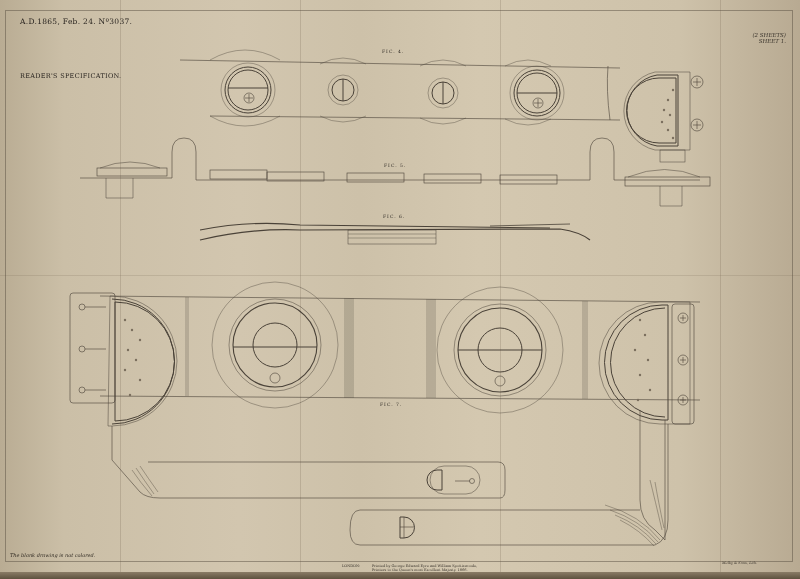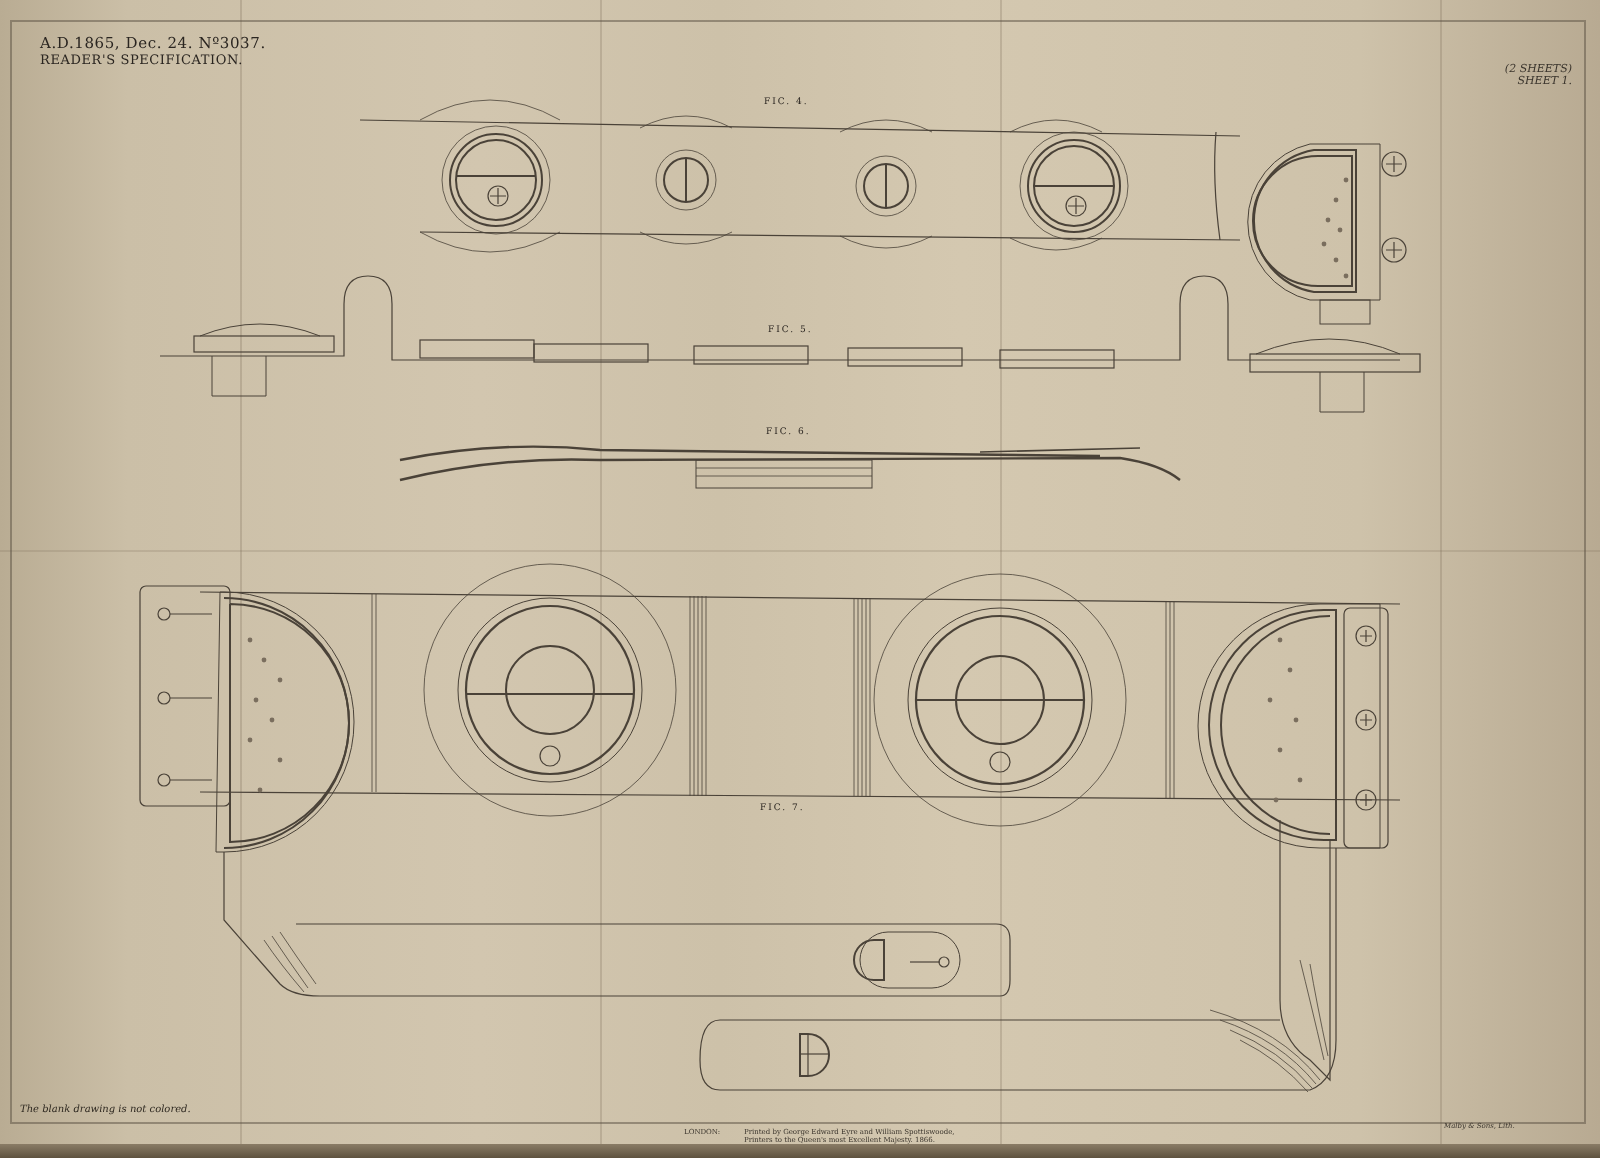--- a/index.html
+++ b/index.html
@@ -2,21 +2,21 @@
 <html><head>
 <meta charset="utf-8">
 <style>
   html,body{margin:0;padding:0;}
   body{width:800px;height:579px;overflow:hidden;background:#c8bba3;font-family:"DejaVu Serif",serif;position:relative;}
   .sheet{position:absolute;left:0;top:0;width:800px;height:579px;
     background:linear-gradient(90deg,#b9ac93 0%,#cbbfa7 8%,#d2c6af 30%,#cdc1a9 45%,#d4c8b0 60%,#cec2aa 85%,#b8aa92 100%);}
   .fold{position:absolute;top:0;height:579px;width:1px;background:rgba(120,105,85,0.25);}
   .hfold{position:absolute;left:0;width:800px;height:1px;background:rgba(120,105,85,0.2);}
   .hdr{position:absolute;left:20px;top:18px;font-size:7.5px;line-height:8px;color:#2a2520;letter-spacing:0.3px;}
-  .hdr .l2{font-size:6.5px;}
+  .hdr .l2{font-size:6.5px;margin-top:46px;}
   .sheets{position:absolute;right:14px;top:32px;font-size:5.5px;line-height:6px;color:#3a342c;font-style:italic;text-align:right;}
   .border{position:absolute;left:5px;top:10px;width:786px;height:550px;border:1px solid rgba(90,80,65,0.5);}
   .footnote{position:absolute;left:10px;top:552px;font-size:5px;color:#2e2820;font-style:italic;}
   .imprint{position:absolute;left:372px;top:564px;font-size:3.5px;line-height:4px;color:#3a342c;}
   .imprint .lab{position:absolute;left:-30px;top:0;}
   .engraver{position:absolute;left:722px;top:561px;font-size:3.5px;color:#3a342c;font-style:italic;}
   .figlabel{position:absolute;font-size:4.5px;letter-spacing:1px;color:#2a2520;}
   svg{position:absolute;left:0;top:0;}
   .bottomline{position:absolute;left:0;top:572px;width:800px;height:7px;background:linear-gradient(#8a7c66,#5e523f);}
 </style>
@@ -25,21 +25,21 @@
 
 <div class="sheet"></div>
 <div class="fold" style="left:120px"></div>
 <div class="fold" style="left:300px"></div>
 <div class="fold" style="left:500px"></div>
 <div class="fold" style="left:720px"></div>
 <div class="hfold" style="top:275px"></div>
 <div class="border"></div>
 
 <div class="hdr">
-  <div>A.D.1865, Dec. 24. Nº3037.</div>
+  <div>A.D.1865, Feb. 24. Nº3037.</div>
   <div class="l2">READER'S SPECIFICATION.</div>
 </div>
 <div class="sheets">
   <div>(2 SHEETS)</div>
   <div>SHEET 1.</div>
 </div>
 
 <div class="figlabel" style="left:382px;top:49px">FIC. 4.</div>
 <div class="figlabel" style="left:384px;top:163px">FIC. 5.</div>
 <div class="figlabel" style="left:383px;top:214px">FIC. 6.</div>

